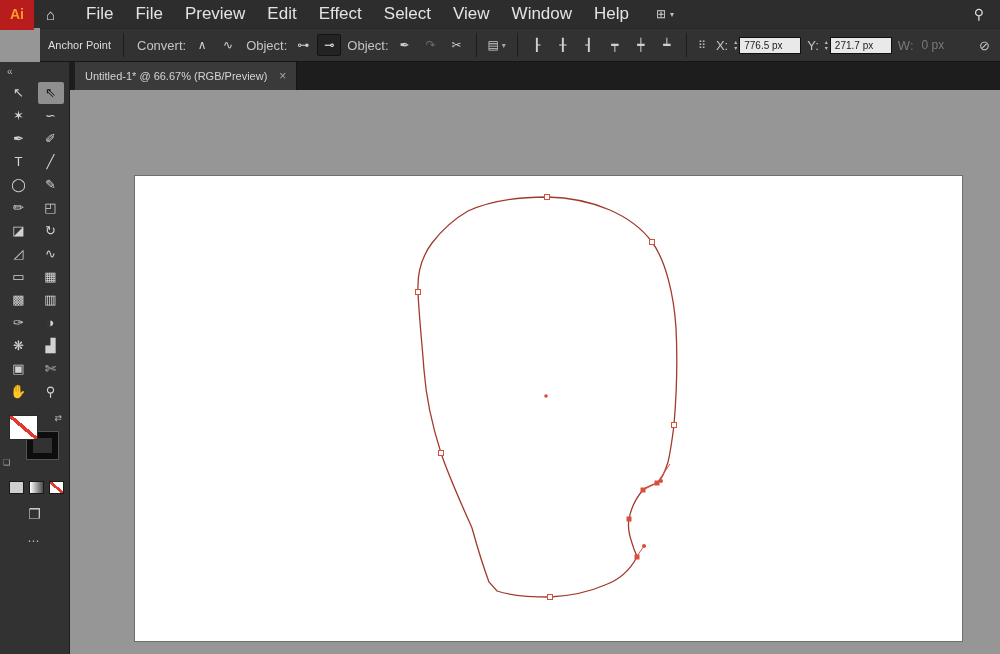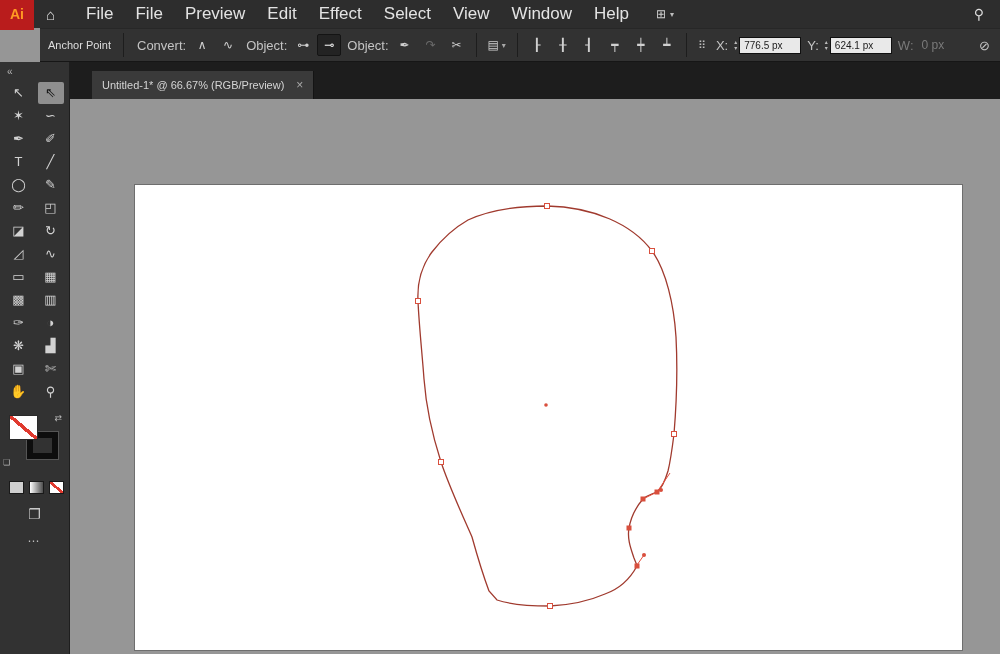--- a/index.html
+++ b/index.html
@@ -69,21 +69,21 @@
   .colorrow { display:flex; gap:5px; padding:12px 0 0 9px; }
   .cbtn2 { width:15px; height:13px; border:1px solid #191919; }
   .colorb { background:#cfcfcf; }
   .gradb { background:linear-gradient(90deg,#ffffff,#4d4d4d); }
   .noneb { background:#ffffff;
            background-image:linear-gradient(to top right, transparent 42%, #e03a2f 42%, #e03a2f 58%, transparent 58%); }
   .screenmode { margin-top:12px; text-align:center; color:#c9c9c9; font-size:14px; }
   .more { margin-top:12px; text-align:center; color:#bdbdbd; font-size:12px; letter-spacing:2px; }
 
   
-  #tabbar { height:37px; background:#1d1d1d; display:flex; align-items:flex-end; flex:none;padding-left:17px; }
+  #tabbar { height:28px; background:#1d1d1d; display:flex; align-items:flex-end; flex:none; }
   .tab { height:28px; margin-left:5px; background:#3a3a3a; border-right:1px solid #141414;
          display:flex; align-items:center; padding:0 10px; gap:12px; }
   .tab-title { color:#d4d4d4; font-size:11px; white-space:nowrap; }
   .tab-close { color:#a8a8a8; font-size:12px; }
 
   
   #canvas { position:relative; flex:1; background:#969696; overflow:hidden; }
   #artboard { position:absolute; left:65px; top:86px; width:827px; height:465px;
               background:#ffffff; box-shadow:0 0 0 1px #6e6e6e; }
   #artboard svg { display:block; }
@@ -165,21 +165,21 @@
     <i>▴</i>
     <i>▾</i>
   </span>
   <span class="field">776.5 px</span>
 
   <span class="lbl">Y:</span>
   <span class="stepper">
     <i>▴</i>
     <i>▾</i>
   </span>
-  <span class="field">624.1 px</span>
+  <span class="field">271.7 px</span>
 
   <span class="lbl dim">W:</span>
   <span class="dimtext">0 px</span>
 
   <span class="cb-spacer"></span>
   <span class="endbtn">⊘</span>
 </div>
 
 <div id="main">
 

